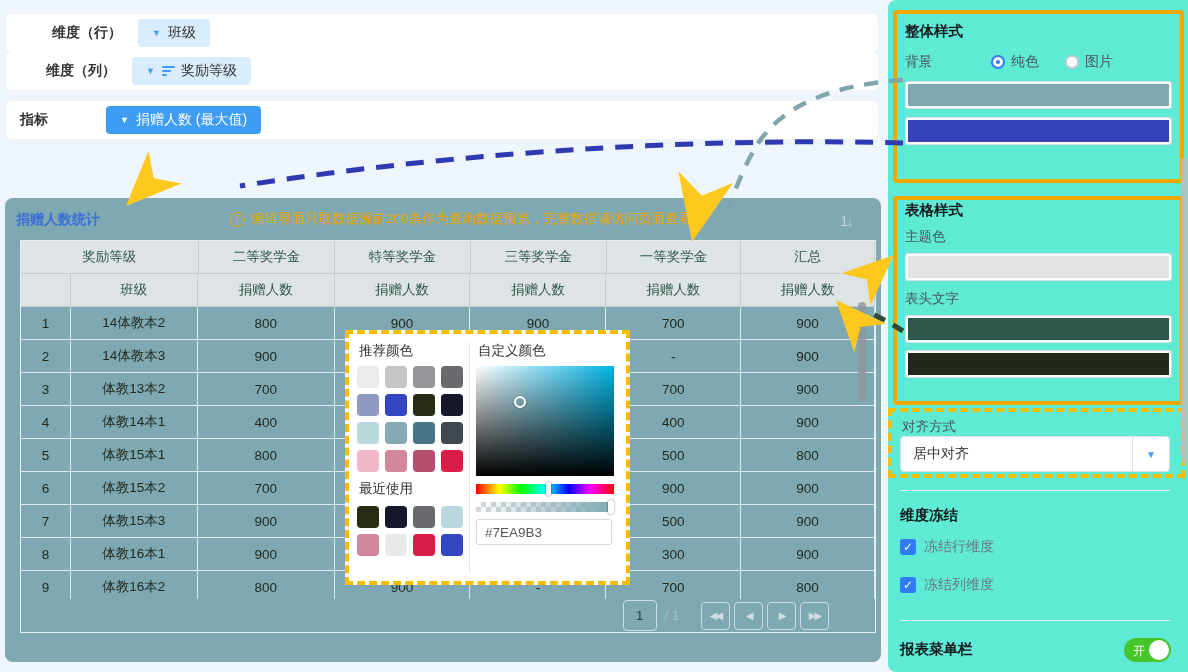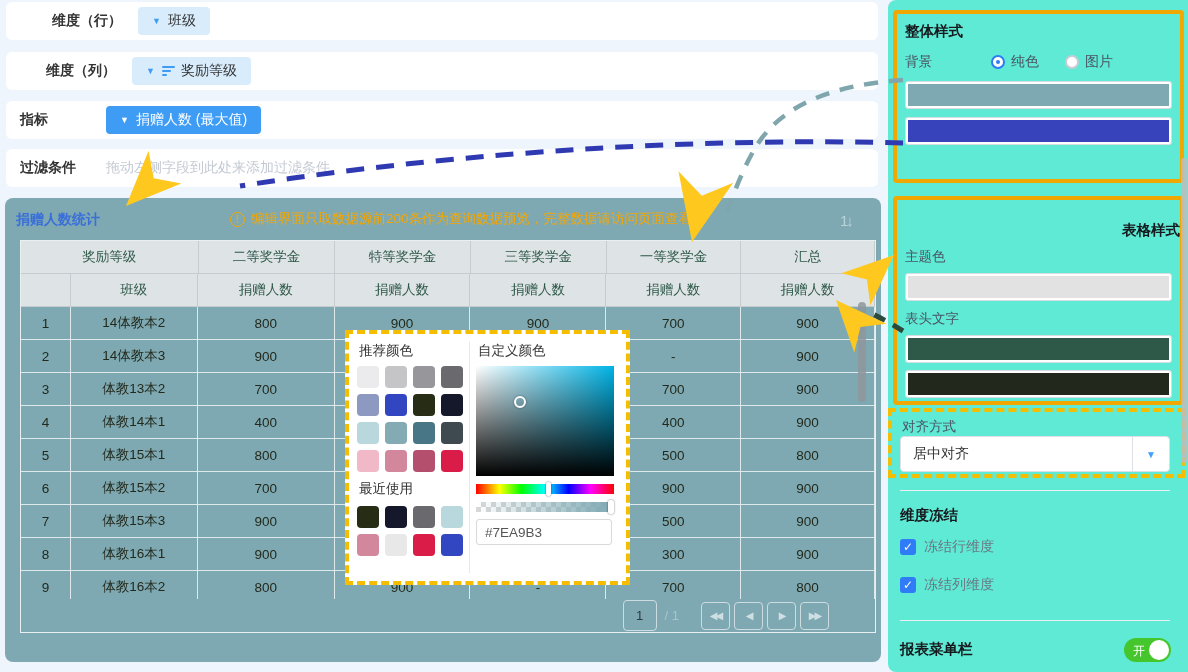--- a/index.html
+++ b/index.html
@@ -89,21 +89,21 @@
   #alphacur{position:absolute;right:0px;top:-2px;width:6px;height:14px;background:#fff;border-radius:2px;box-shadow:0 0 2px rgba(0,0,0,.6);}
   #hexinput{position:absolute;left:127px;top:185px;width:136px;height:26px;border:1px solid #D9D9D9;border-radius:3px;
             box-sizing:border-box;padding-left:8px;color:#555;font-size:13.5px;}
   #anno{position:absolute;left:0;top:0;z-index:40;pointer-events:none;}
 </style>
 </head>
 <body>
 
 <div id="stage">
 
-  <div class="card" style="top:2px;padding-left:46px;">
+  <div class="card" style="top:14px;padding-left:46px;">
     <span class="lbl">维度（行）</span>
     <span class="chip">
       <span class="caret">▼</span>
       <span>班级</span>
     </span>
   </div>
 
   <div class="card" style="top:52px;padding-left:40px;">
     <span class="lbl">维度（列）</span>
     <span class="chip">
@@ -118,24 +118,20 @@
   </div>
 
   <div class="card" style="top:101px;">
     <span class="lbl">指标</span>
     <span class="chip blue">
       <span class="caret">▼</span>
       <span>捐赠人数 (最大值)</span>
     </span>
   </div>
 
-  <div class="card" style="top:149px;">
-    <span class="lbl">过滤条件</span>
-    <span class="placeholder">拖动左侧字段到此处来添加过滤条件</span>
-  </div>
 
   <div id="widget">
     <span id="wtitle">捐赠人数统计</span>
     <span id="warn">
       <span class="warn-ic">!</span>
       <span>编辑界面只取数据源前200条作为查询数据预览，完整数据请访问页面查看。</span>
     </span>
     <span id="sorticon">1↓</span>
 
     <div id="grid">
@@ -271,21 +267,21 @@
       </div>
       <div class="swatch" style="margin:10px 8px 0 8px;">
         <div style="background: rgb(126, 169, 179);"></div>
       </div>
       <div class="swatch" style="margin:8px 8px 0 8px;">
         <div style="background: rgb(54, 67, 187);"></div>
       </div>
     </div>
 
     <div class="sect-solid" style="top:196px;height:209px;">
-      <div class="ptitle" style="margin:21px 0 0 8px;text-align:right;">表格样式</div>
+      <div class="ptitle" style="margin:1px 0 0 8px;">表格样式</div>
       <div class="plabel" style="margin:8px 0 0 8px;">主题色</div>
       <div class="swatch" style="margin:7px 8px 0 8px;">
         <div style="background: rgb(226, 226, 226);"></div>
       </div>
       <div class="plabel" style="margin:9px 0 0 8px;">表头文字</div>
       <div class="swatch" style="margin:7px 8px 0 8px;">
         <div style="background: rgb(46, 89, 72);"></div>
       </div>
       <div class="swatch" style="margin:7px 8px 0 8px;">
         <div style="background: rgb(35, 40, 28);"></div>

